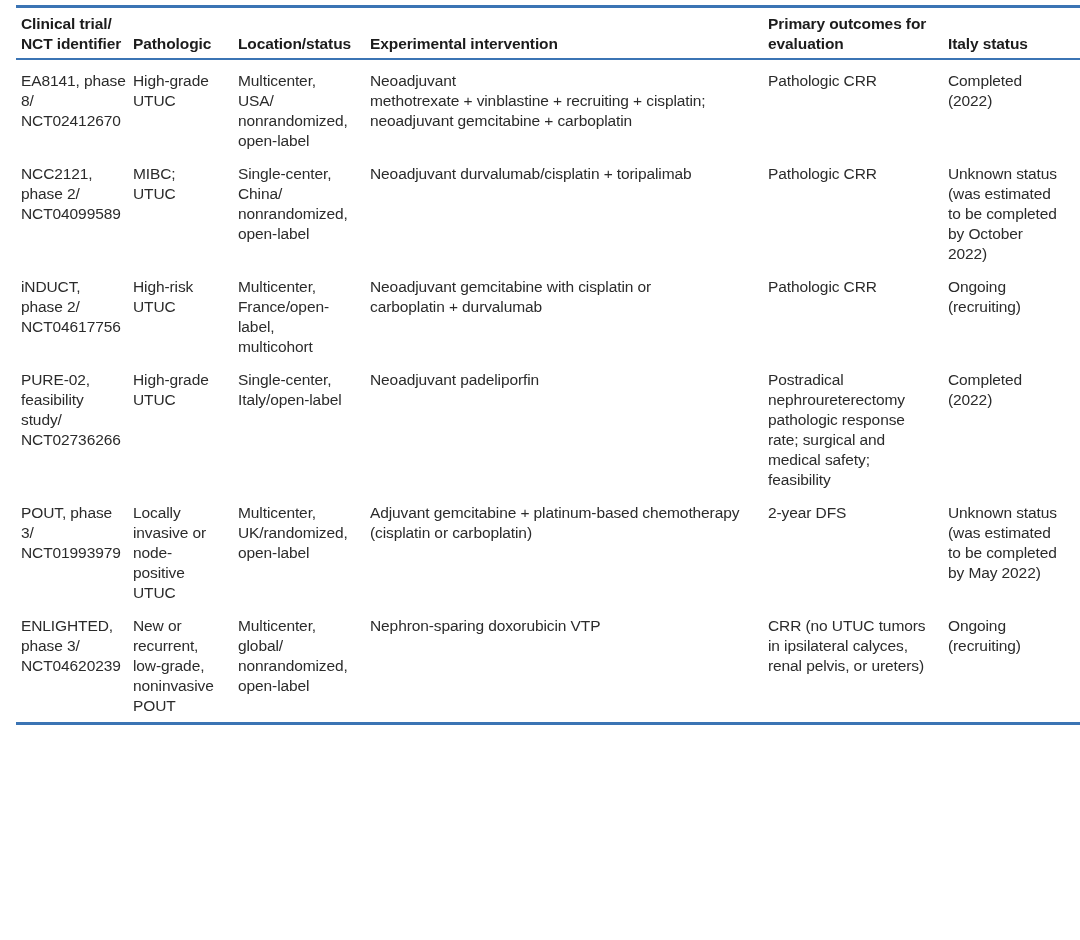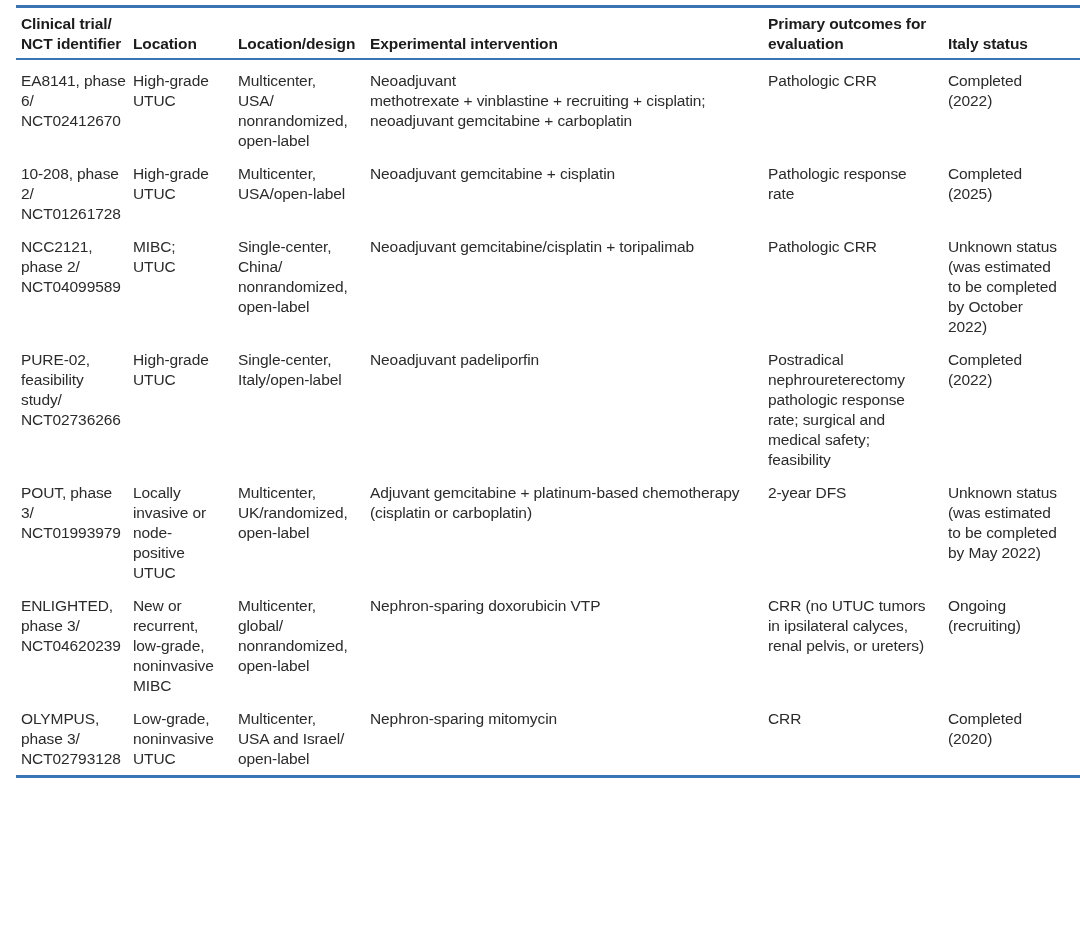--- a/index.html
+++ b/index.html
@@ -52,77 +52,79 @@
       <col style="width:105px">
       <col style="width:132px">
     <col style="width:398px">
       <col style="width:180px">
       <col style="width:132px">
   </colgroup>
   <thead>
     <tr>
       <th>Clinical trial/
 NCT identifier</th>
-      <th>Location</th>
-      <th>Location/design</th>
+      <th>Pathologic</th>
+      <th>Location/status</th>
       <th>Experimental intervention</th>
       <th>Primary outcomes for
 evaluation</th>
       <th>Italy status</th>
     </tr>
   </thead>
   <tbody>
     <tr>
       <td>EA8141, phase
-6/
+8/
 NCT02412670</td>
       <td>High-grade
 UTUC</td>
       <td>Multicenter,
 USA/
 nonrandomized,
 open-label</td>
       <td>Neoadjuvant
 methotrexate + vinblastine + recruiting + cisplatin;
 neoadjuvant gemcitabine + carboplatin</td>
       <td>Pathologic CRR</td>
       <td>Completed
 (2022)</td>
     </tr>
     <tr>
-      <td>10-208, phase
-2/
-NCT01261728</td>
-      <td>High-grade
-UTUC</td>
-      <td>Multicenter,
-USA/open-label</td>
-      <td>Neoadjuvant gemcitabine + cisplatin</td>
-      <td>Pathologic response
-rate</td>
-      <td>Completed
-(2025)</td>
-    </tr>
-    <tr>
       <td>NCC2121,
 phase 2/
 NCT04099589</td>
       <td>MIBC;
 UTUC</td>
       <td>Single-center,
 China/
 nonrandomized,
 open-label</td>
-      <td>Neoadjuvant gemcitabine/cisplatin + toripalimab</td>
+      <td>Neoadjuvant durvalumab/cisplatin + toripalimab</td>
       <td>Pathologic CRR</td>
       <td>Unknown status
 (was estimated
 to be completed
 by October
 2022)</td>
+    </tr>
+    <tr>
+      <td>iNDUCT,
+phase 2/
+NCT04617756</td>
+      <td>High-risk
+UTUC</td>
+      <td>Multicenter,
+France/open-
+label,
+multicohort</td>
+      <td>Neoadjuvant gemcitabine with cisplatin or
+carboplatin + durvalumab</td>
+      <td>Pathologic CRR</td>
+      <td>Ongoing
+(recruiting)</td>
     </tr>
     <tr>
       <td>PURE-02,
 feasibility
 study/
 NCT02736266</td>
       <td>High-grade
 UTUC</td>
       <td>Single-center,
 Italy/open-label</td>
@@ -157,41 +159,26 @@
 by May 2022)</td>
     </tr>
     <tr>
       <td>ENLIGHTED,
 phase 3/
 NCT04620239</td>
       <td>New or
 recurrent,
 low-grade,
 noninvasive
-MIBC</td>
+POUT</td>
       <td>Multicenter,
 global/
 nonrandomized,
 open-label</td>
       <td>Nephron-sparing doxorubicin VTP</td>
       <td>CRR (no UTUC tumors
 in ipsilateral calyces,
 renal pelvis, or ureters)</td>
       <td>Ongoing
 (recruiting)</td>
     </tr>
-    <tr>
-      <td>OLYMPUS,
-phase 3/
-NCT02793128</td>
-      <td>Low-grade,
-noninvasive
-UTUC</td>
-      <td>Multicenter,
-USA and Israel/
-open-label</td>
-      <td>Nephron-sparing mitomycin</td>
-      <td>CRR</td>
-      <td>Completed
-(2020)</td>
-    </tr>
   </tbody>
 </table>
 
 </body></html>

